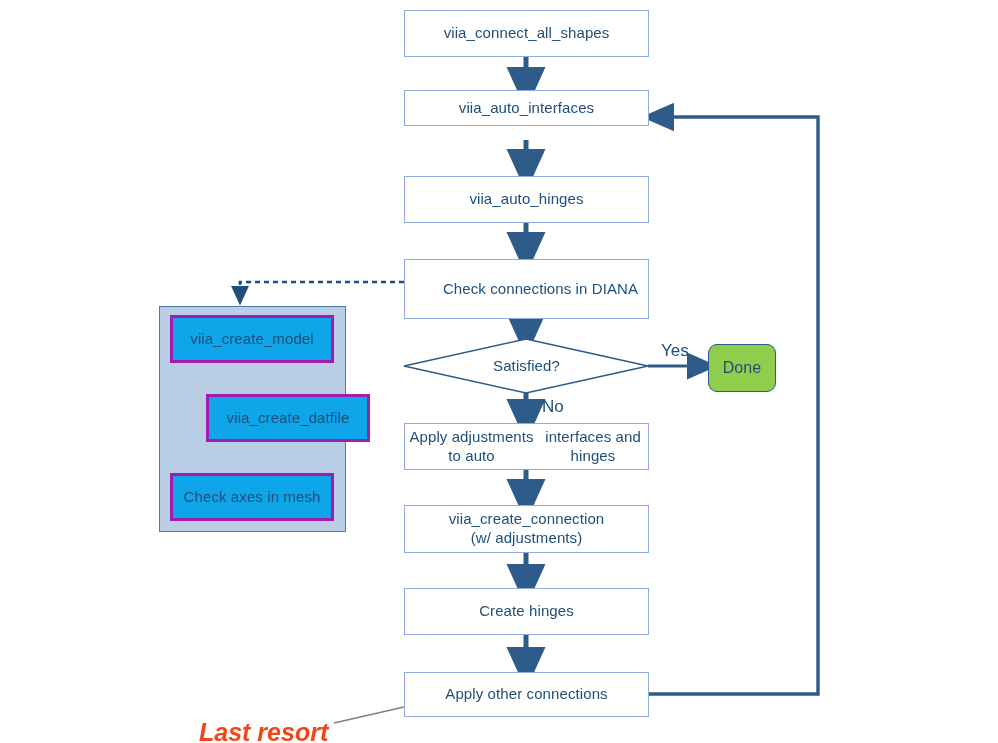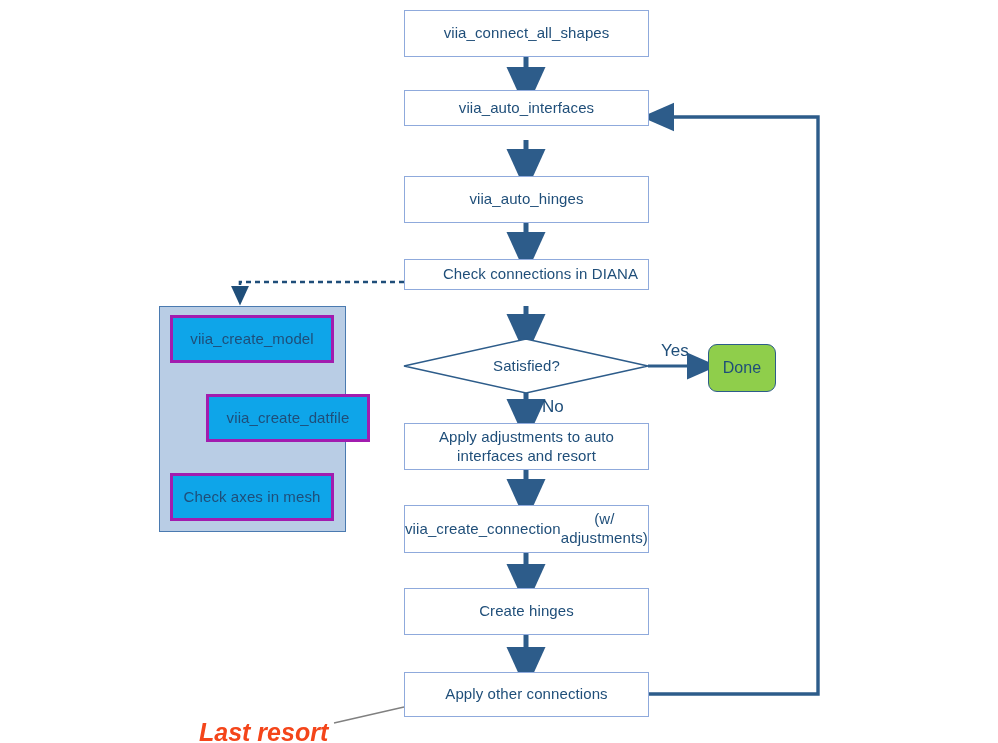--- a/index.html
+++ b/index.html
@@ -162,34 +162,34 @@
 </div>
 
 <div class="node proc" style="left:404px; top:90px; width:245px; height:36px;">
   <span>viia_auto_interfaces</span>
 </div>
 
 <div class="node proc" style="left:404px; top:176px; width:245px; height:47px;">
   <span>viia_auto_hinges</span>
 </div>
 
-<div class="node proc" style="left:404px; top:259px; width:245px; height:31px;padding-left:28px;">
+<div class="node proc" style="left:404px; top:259px; width:245px; height:60px;padding-left:28px;">
   <span>Check connections in DIANA</span>
 </div>
 
 <div class="node" style="left:404px; top:340px; width:245px; height:52px; background:transparent; border:none;">
   <span>Satisfied?</span>
 </div>
 
-<div class="node proc" style="left:404px; top:423px; width:245px; height:47px; flex-direction:column;">
+<div class="node proc" style="left:404px; top:423px; width:245px; height:47px; flex-direction:row;">
   <span class="sub-line">Apply adjustments to auto</span>
-  <span class="sub-line">interfaces and resort</span>
-</div>
-
-<div class="node proc" style="left:404px; top:505px; width:245px; height:48px; flex-direction:row;">
+  <span class="sub-line">interfaces and hinges</span>
+</div>
+
+<div class="node proc" style="left:404px; top:505px; width:245px; height:48px; flex-direction:column;">
   <span class="sub-line">viia_create_connection</span>
   <span class="sub-line small-line">(w/ adjustments)</span>
 </div>
 
 <div class="node proc" style="left:404px; top:588px; width:245px; height:47px;">
   <span>Create hinges</span>
 </div>
 
 <div class="node proc" style="left:404px; top:672px; width:245px; height:45px;">
   <span>Apply other connections</span>

